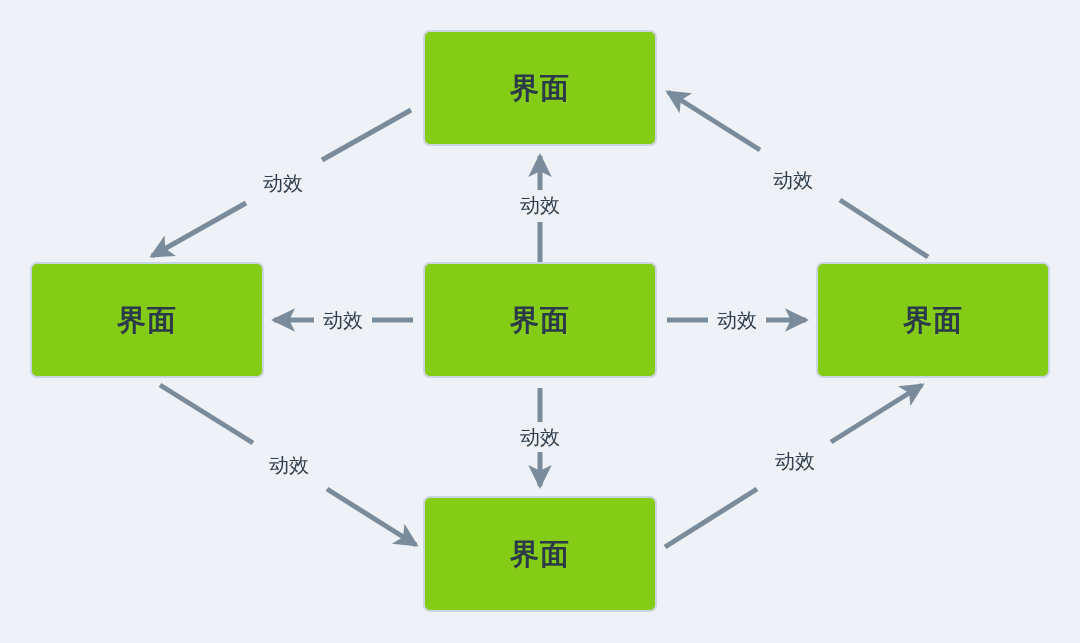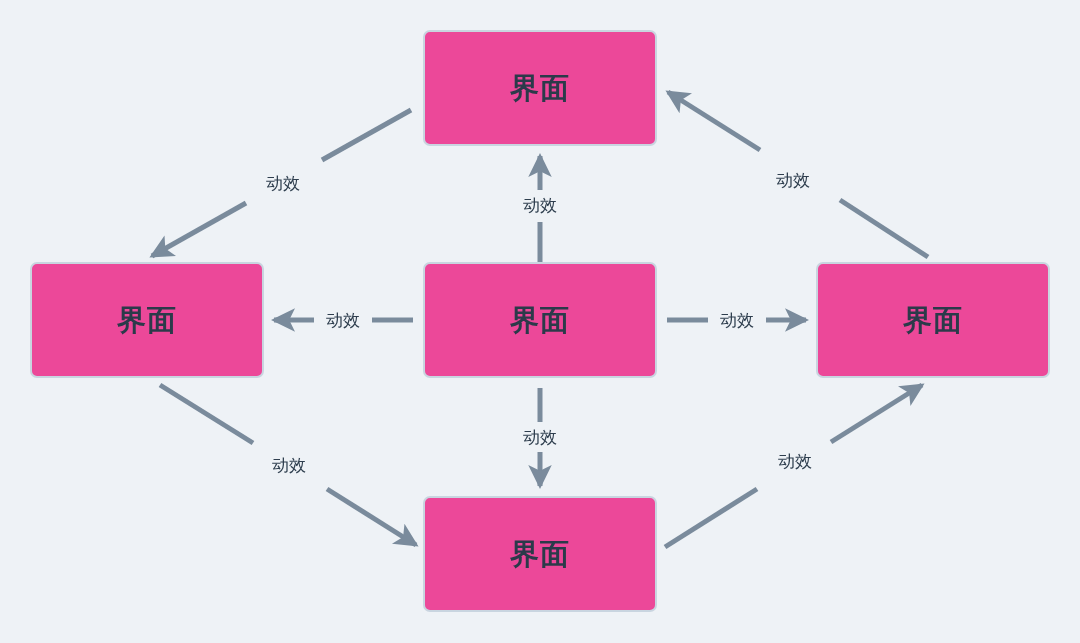--- a/index.html
+++ b/index.html
@@ -20,37 +20,37 @@
   #edge-layer {
     position: absolute;
     inset: 0;
     width: 1080px;
     height: 643px;
     pointer-events: none;
   }
   .node {
     position: absolute;
     box-sizing: border-box;
-    background: #ec4899;
+    background: #84cc16;
     border: 2px solid #c9d5e0;
     border-radius: 7px;
     display: flex;
     align-items: center;
     justify-content: center;
   }
   .node-label {
     font-size: 29px;
     font-weight: bold;
     color: #2b3a4a;
     letter-spacing: 1px;
     line-height: 1;
   }
   .edge-label {
     position: absolute;
-    font-size: 17px;
+    font-size: 20px;
     color: #2e3e4e;
     white-space: nowrap;
     transform: translate(-50%, -50%);
     line-height: 1;
   }
 </style>
 </head>
 <body>
 
 <div id="canvas">

